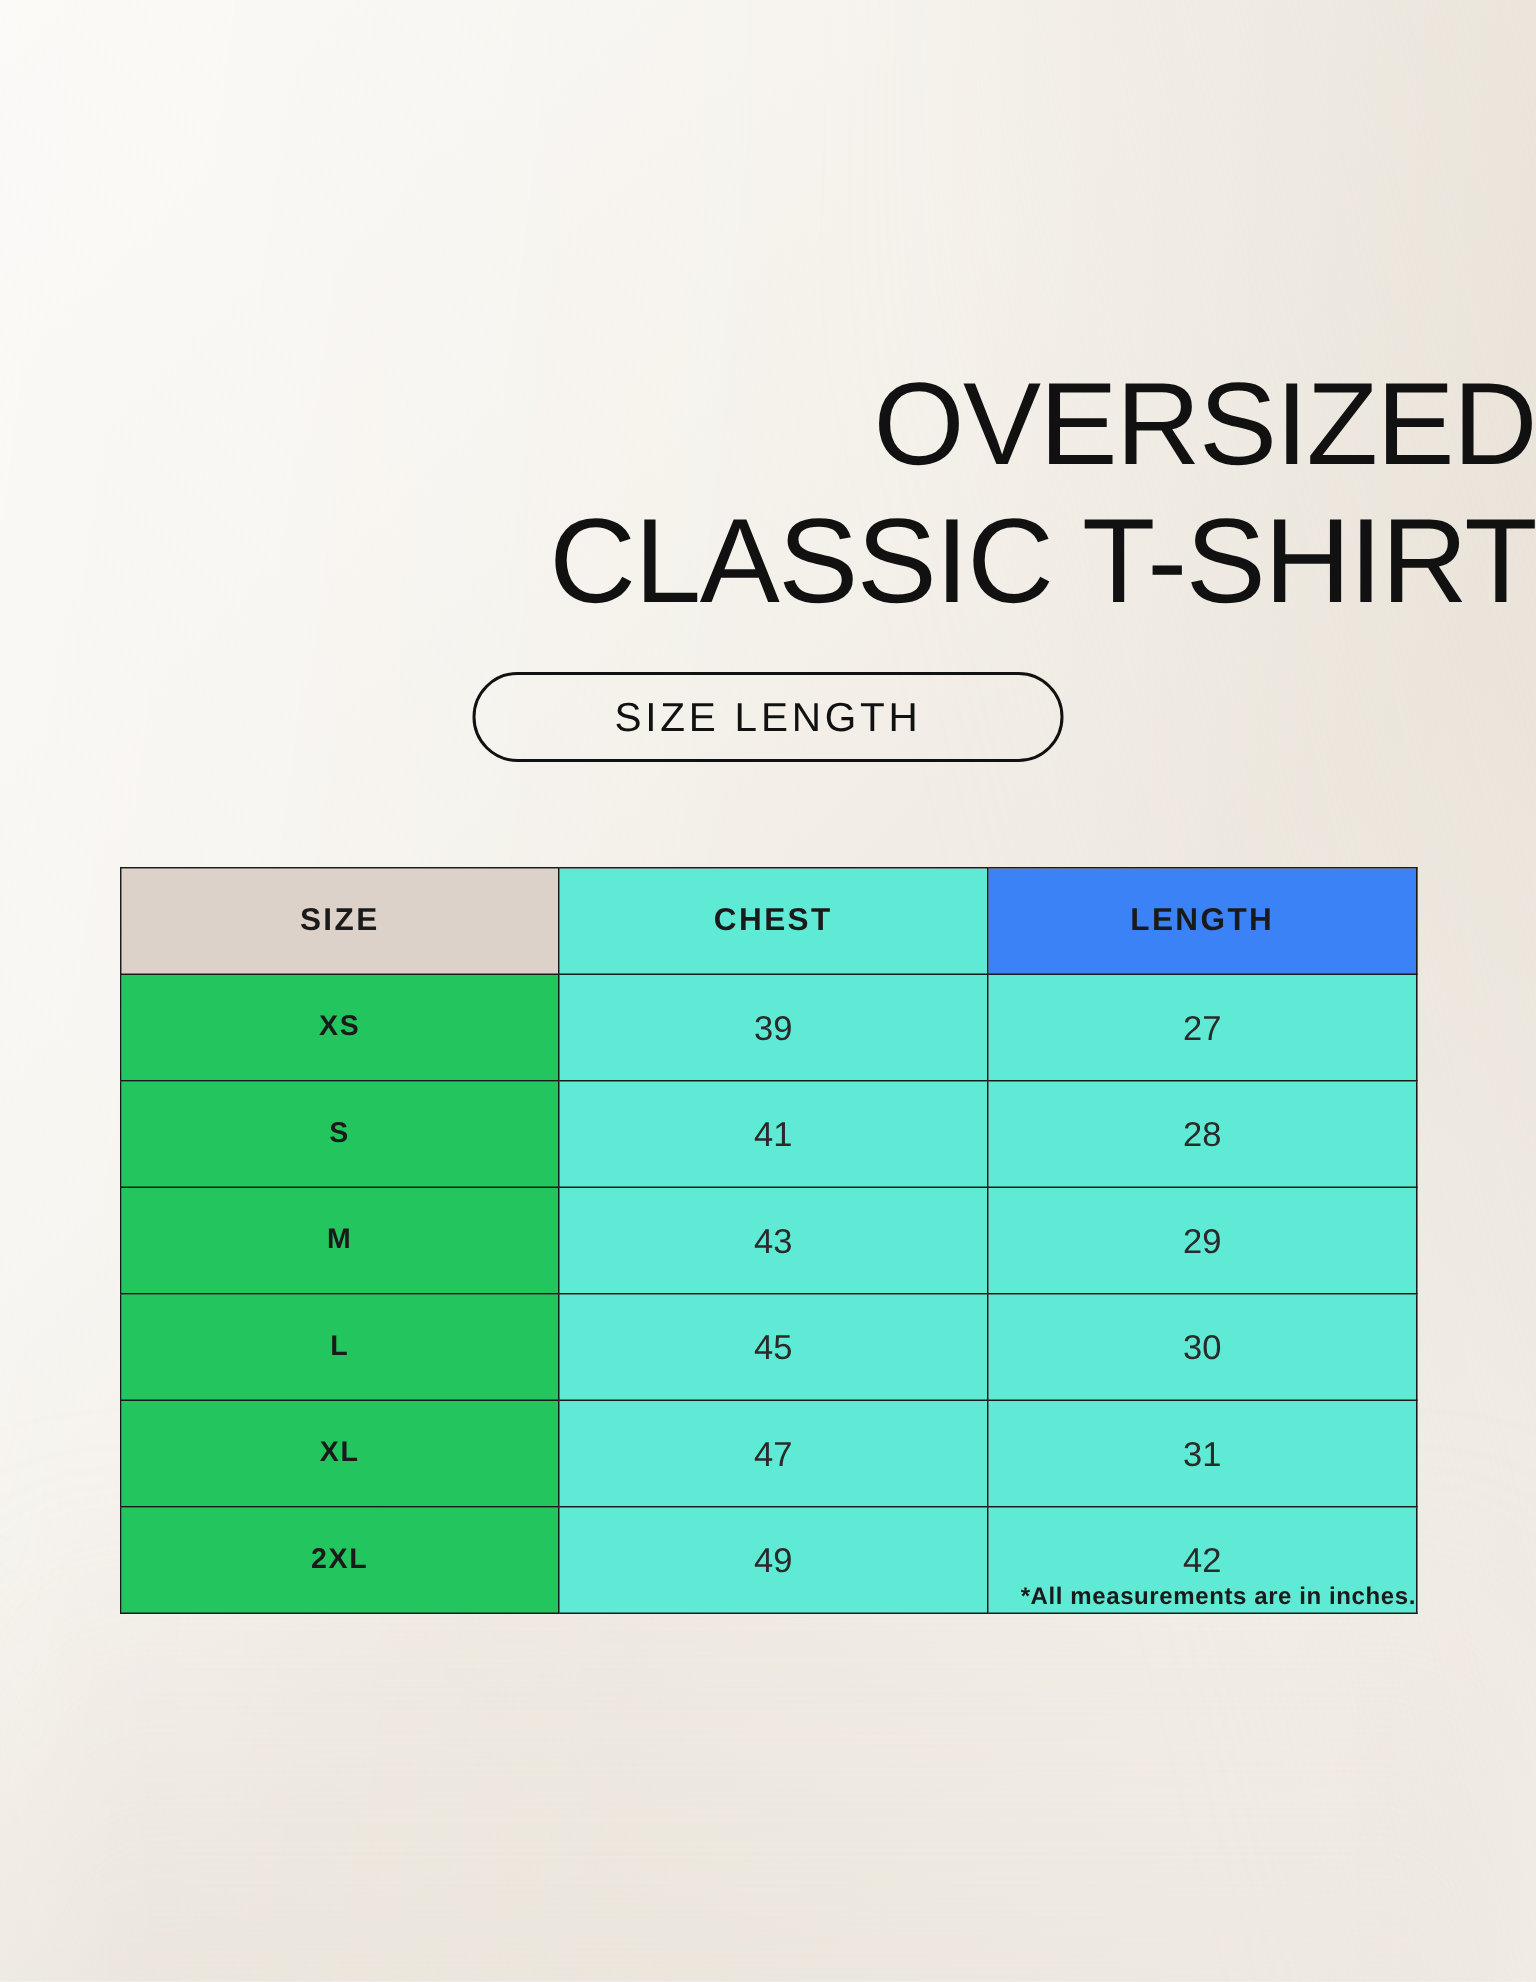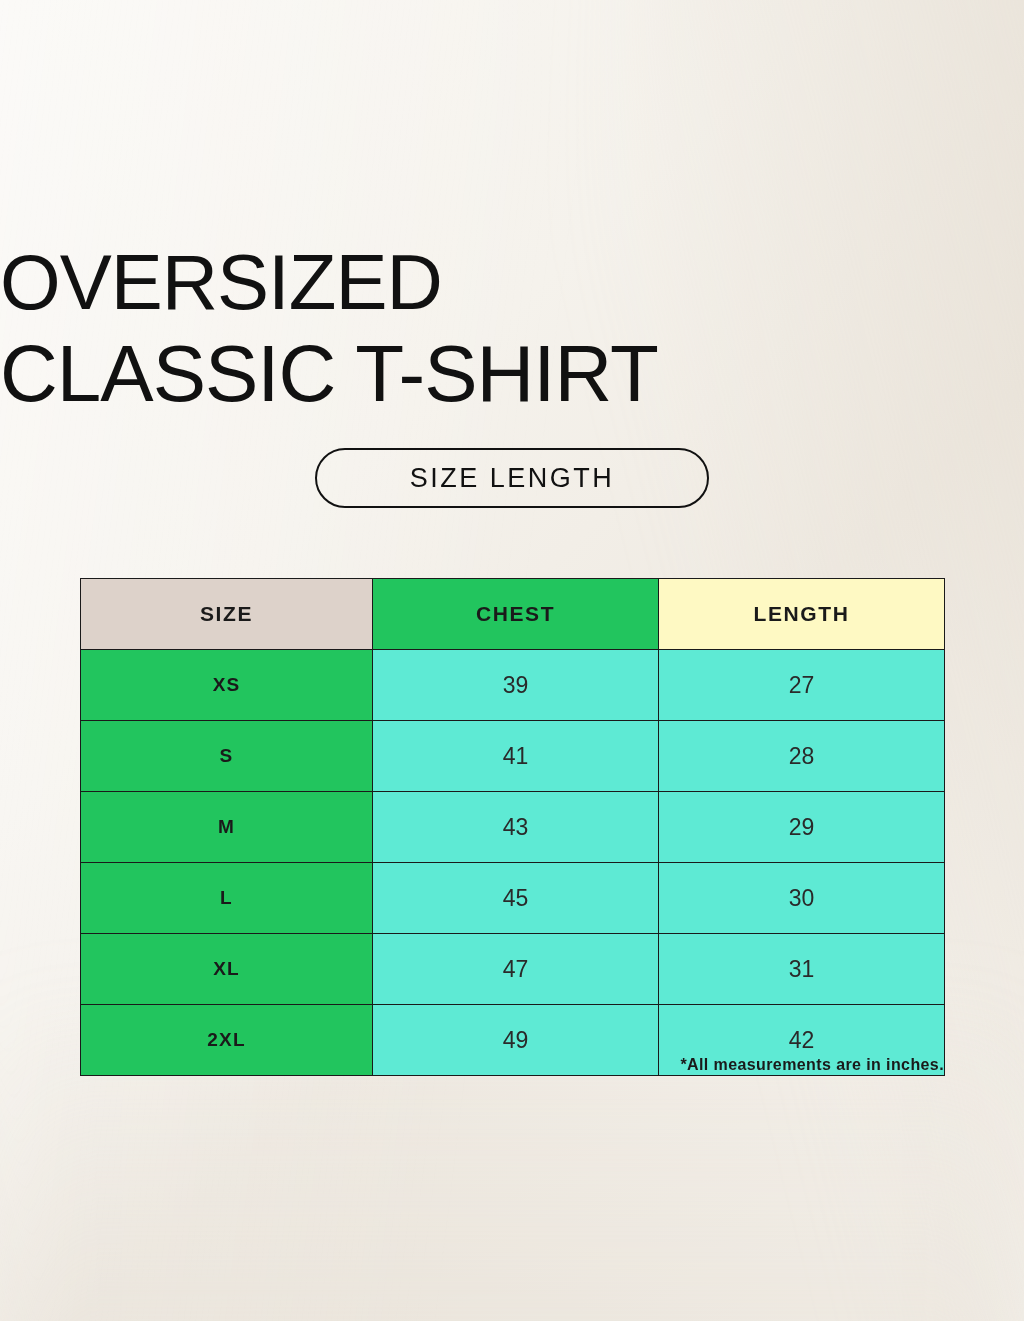--- a/index.html
+++ b/index.html
@@ -56,21 +56,21 @@
     position: relative;
     width: 1024px;
     height: 1321px;
   }
 
   .title-block {
     position: absolute;
     left: 0;
     right: 0;
     top: 246px;
-    text-align: left;
+    text-align: right;
   }
   .title-line {
     font-size: 78px;
     line-height: 0.93;
     letter-spacing: -1px;
     font-weight: 400;
     color: #111111;
     white-space: nowrap;
   }
   .title-line.line2 {
@@ -123,22 +123,22 @@
   col.c-length { width: 286px; }
 
   thead th {
     font-size: 21px;
     letter-spacing: 1.6px;
     font-weight: bold;
     color: #1a1a1a;
     height: 78px;
   }
   th.h-size { background: #ddd2ca; }
-  th.h-chest { background: #22c55e; }
-  th.h-length { background: #fef9c3; }
+  th.h-chest { background: #5eead4; }
+  th.h-length { background: #3b82f6; }
 
   tbody td.cell-size {
     background: #22c55e;
     font-size: 19px;
     font-weight: bold;
     letter-spacing: 1.2px;
     color: #1a1a1a;
   }
   tbody td.cell-val {
     background: #5eead4;

